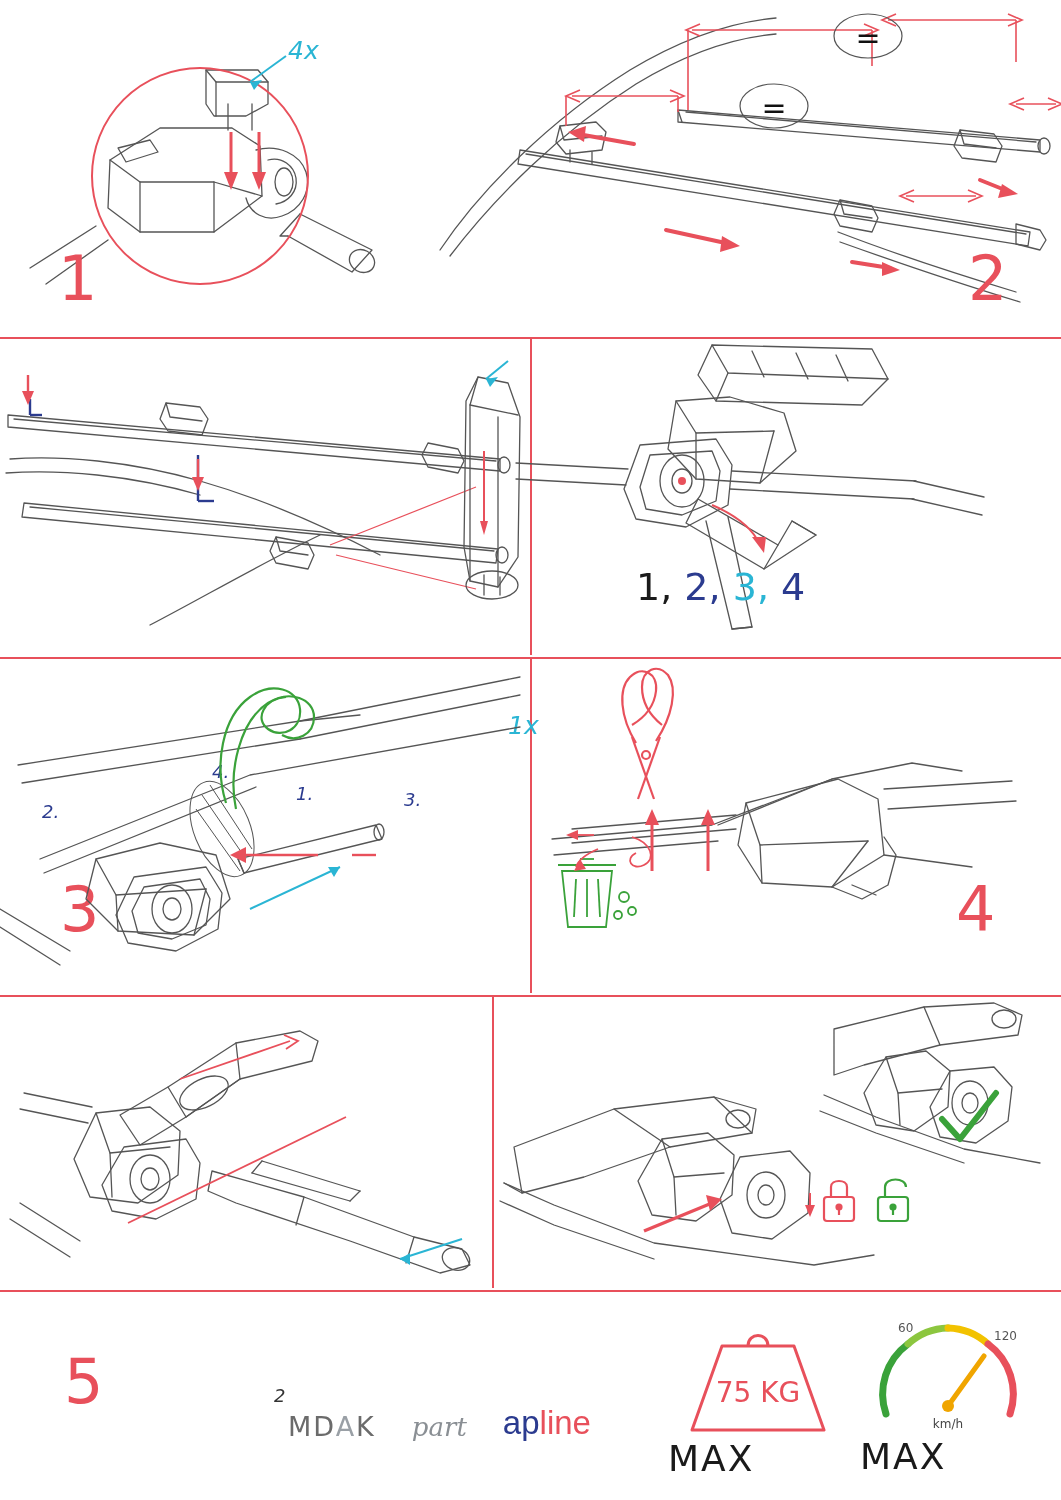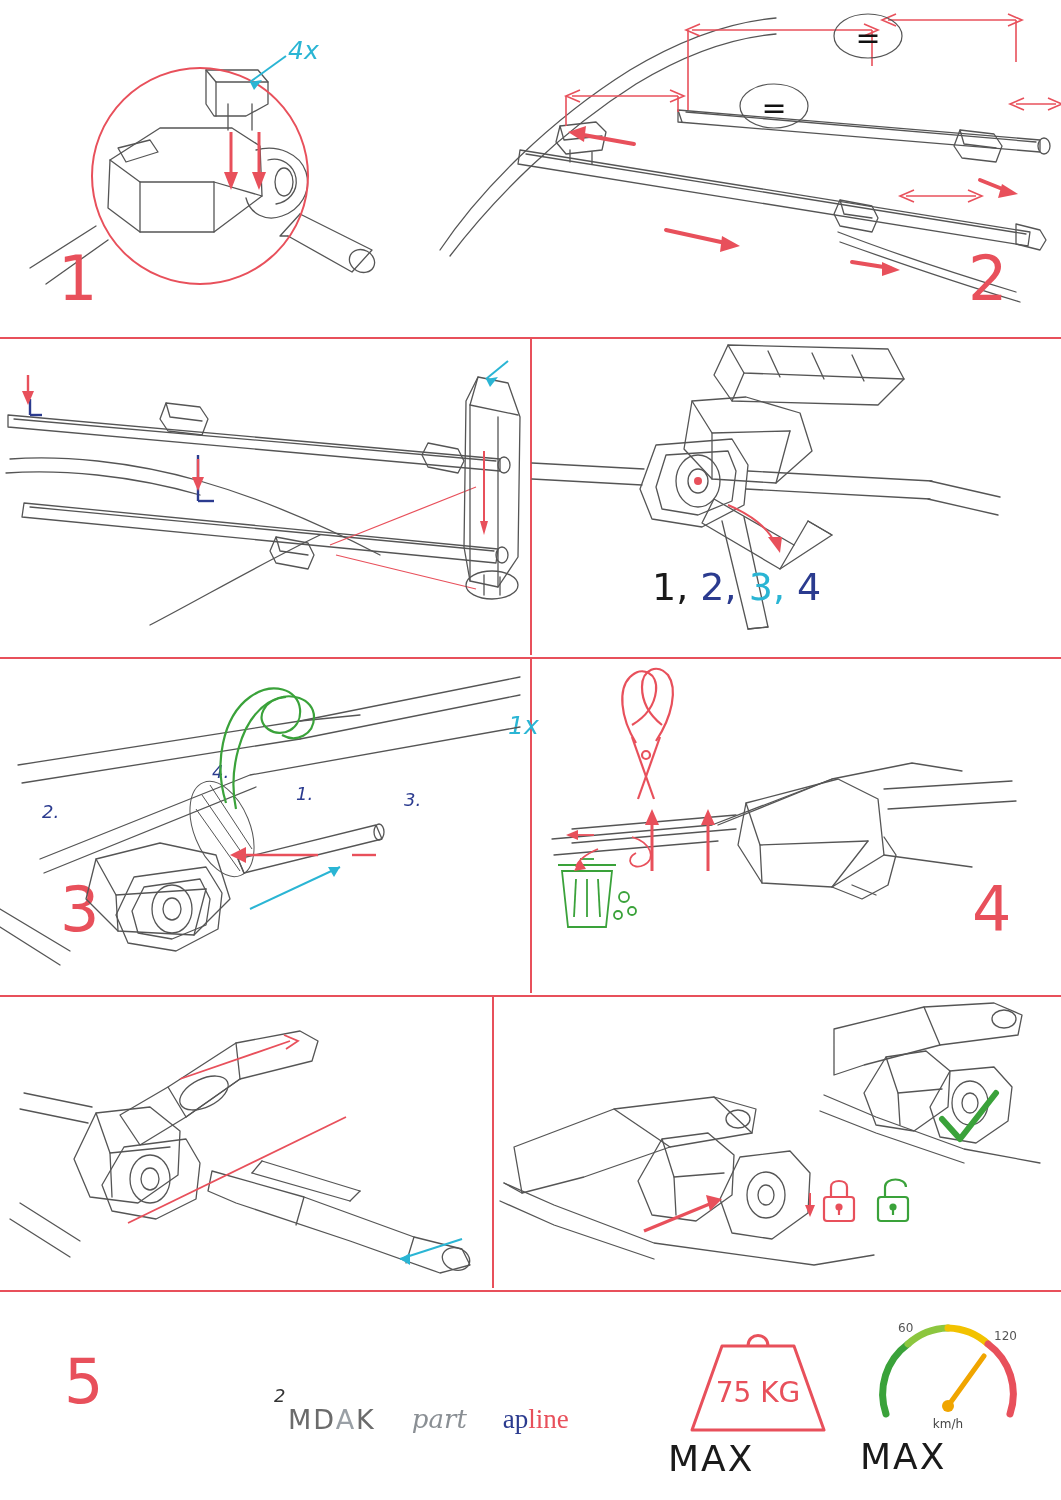--- a/index.html
+++ b/index.html
@@ -58,25 +58,25 @@
     font-size:52px; letter-spacing:1px; color:#2b3b8f; font-weight:400;
     line-height:1;
   }
   .brand .sub {
     margin-top:16px;
     font-family:"DejaVu Sans", sans-serif;
     font-size:27px; color:#2b3b8f; font-weight:700;
   }
   .brand .sub .part { color:#e8505b; }
 
-  .logos { position:absolute; left:288px; top:112px; display:flex; align-items:flex-start; gap:36px; }
+  .logos { position:absolute; left:288px; top:112px; display:flex; align-items:flex-end; gap:36px; }
   .logo-mdak { font-family:"DejaVu Sans", sans-serif; font-size:27px; letter-spacing:2px; color:#6b6b6b; }
   .logo-mdak .a { color:#9aa0a6; }
   .logo-ipqi { font-family:"DejaVu Serif", serif; font-style:italic; font-size:26px; color:#8a8f94; }
-  .logo-apline { font-family:Liberation Serif, serif; font-size:27px; color:#2b3b8f; }
+  .logo-apline { font-family:Liberation Sans, sans-serif; font-size:33px; color:#2b3b8f; }
   .logo-apline .line { color:#e8505b; }
 
   .maxblock { position:absolute; }
   .maxlabel {
     font-family:"DejaVu Sans", sans-serif;
     font-size:36px; letter-spacing:2px; color:#1a1a1a;
   }
   .weight-text {
     font-family:"DejaVu Sans", sans-serif;
     font-size:28px; color:#e8505b; font-weight:400;
@@ -284,21 +284,21 @@
       </g>
     </svg>
     <div class="tag small blue-dark" style="left:296px; top:444px;">1.</div>
     <div class="tag small blue-dark" style="left:42px; top:462px;">2.</div>
     <div class="tag small blue-dark" style="left:404px; top:450px;">3.</div>
     <div class="tag small blue-dark" style="left:212px; top:422px;">4.</div>
     <div class="tag" style="left:508px; top:372px;">1x</div>
     <div class="stepnum" style="left:60px; top:540px;">3</div>
   </div>
 
-  <div class="panel" style="left:532px; top:339px; width:432px; height:316px;">
+  <div class="panel" style="left:516px; top:339px; width:432px; height:316px;">
     <svg width="529" height="316" viewBox="0 0 529 316">
       <g fill="none" stroke="#555" stroke-width="1.3" stroke-linecap="round" stroke-linejoin="round">
 
         <path d="M196 6 L356 10 L372 40 L346 66 L200 62 L182 36 Z"></path>
         <path d="M196 6 L212 34 L372 40"></path>
         <path d="M212 34 L200 62"></path>
         <path d="M236 12 L248 38"></path>
         <path d="M280 14 L292 40"></path>
         <path d="M320 16 L332 42"></path>
 

